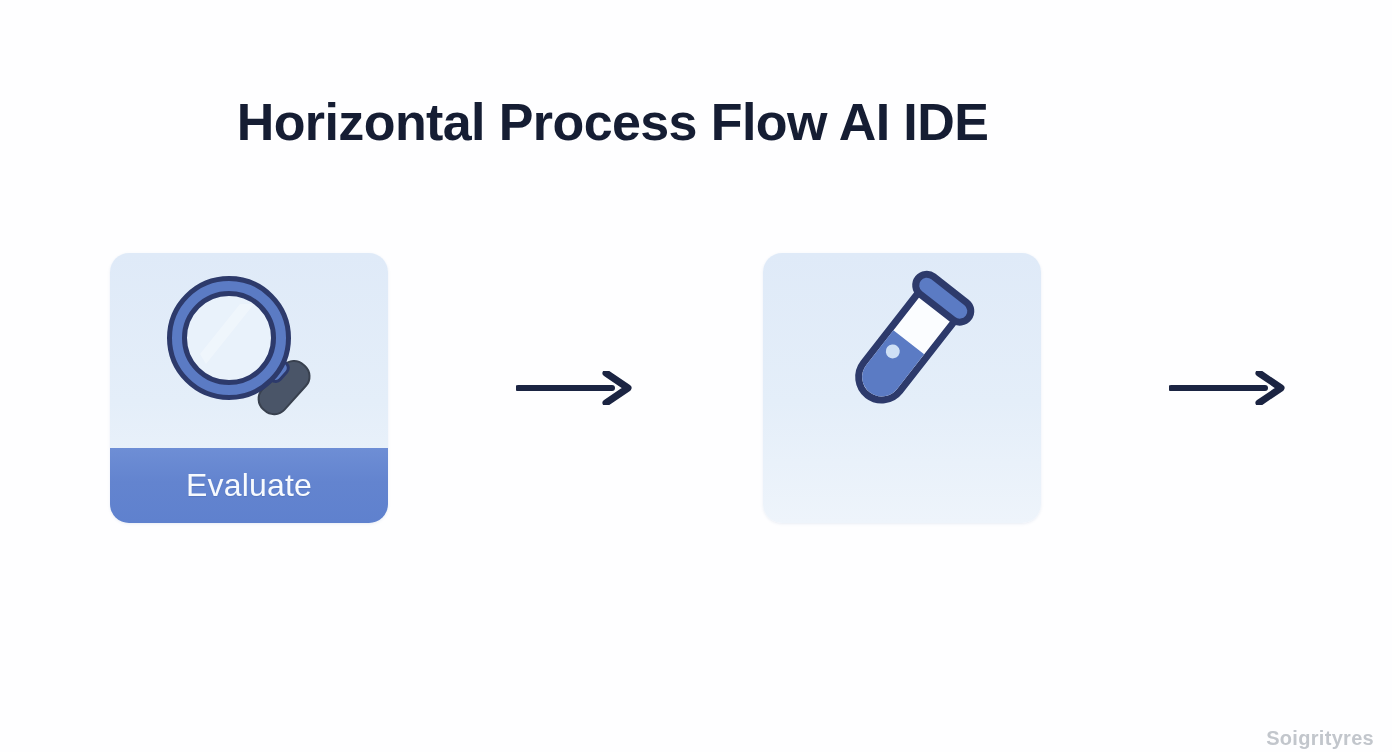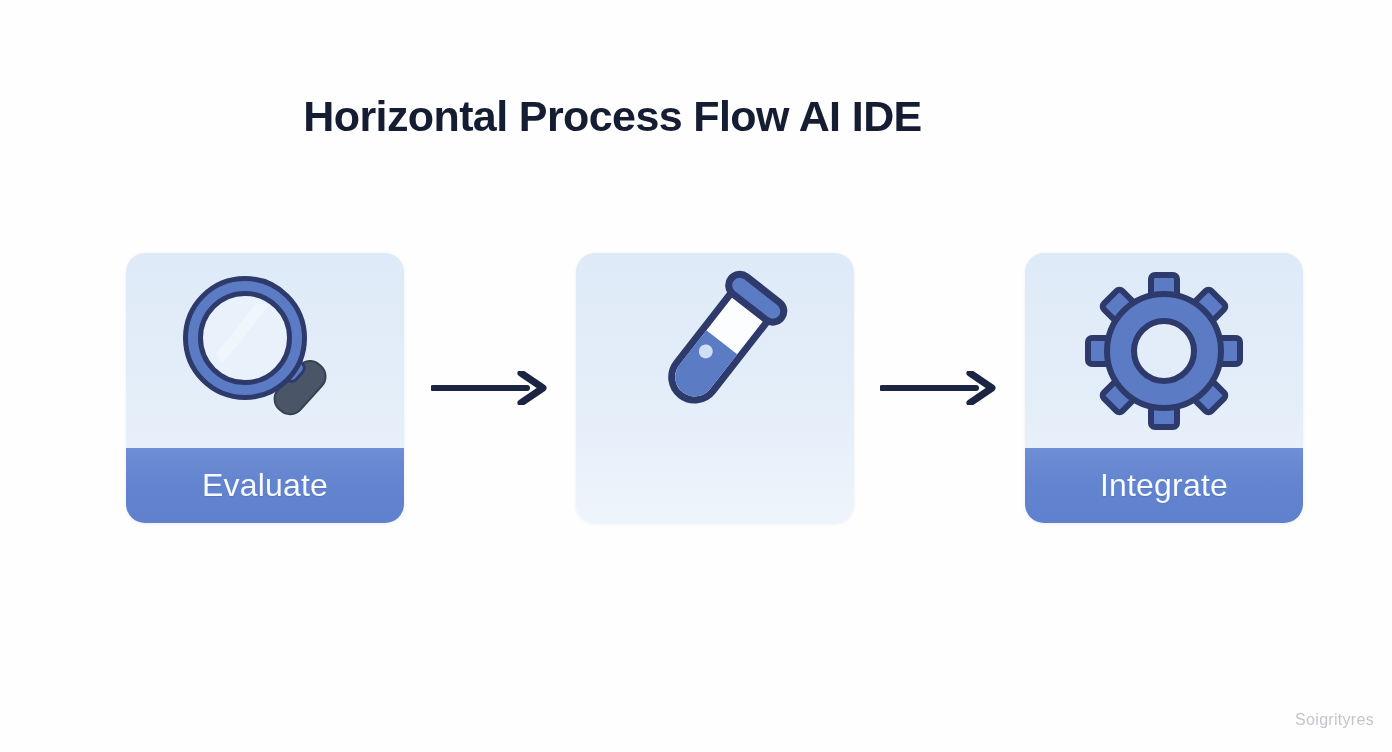--- a/index.html
+++ b/index.html
@@ -17,38 +17,37 @@
     background: #fefeff;
   }
 
   
   #page-title {
     position: absolute;
     left: 0;
     top: 92px;
     width: 1225px;
     text-align: center;
-    font-size: 43px;
+    font-size: 52px;
     font-weight: 700;
     letter-spacing: -0.6px;
     color: #151d33;
     white-space: nowrap;
   }
 
   
   #flow-row {
     position: absolute;
     left: 110px;
     top: 253px;
     width: 1177px;
     height: 270px;
     display: flex;
     align-items: center;
     justify-content: space-between;
-    margin-left: 16px;
   }
 
   .step-card {
     position: relative;
     width: 278px;
     height: 270px;
     border-radius: 19px;
     overflow: hidden;
     background: linear-gradient(180deg, #dfeaf8 0%, #e4eef9 55%, #eef4fb 100%);
     box-shadow: 0 1px 3px rgba(90,120,180,0.13);
@@ -95,25 +94,26 @@
     display: flex;
     align-items: center;
     justify-content: center;
   }
   .flow-arrow svg { display: block; }
 
   
   #watermark {
     position: absolute;
     right: 18px;
-    bottom: 23px;
-    font-size: 16px;
+    bottom: 2px;
+    font-size: 20px;
     color: #c2c6cc;
     letter-spacing: 0.3px;
     white-space: nowrap;
+    font-weight: bold;
   }
 </style>
 </head>
 <body>
 
 <div id="canvas">
 
   <div id="page-title">Horizontal Process Flow AI IDE</div>
 
   <div id="flow-row">
@@ -176,44 +176,18 @@
 
     <div class="flow-arrow">
       <span>
         <svg width="118" height="34" viewBox="0 0 118 34">
           <line x1="2" y1="17" x2="96" y2="17" stroke="#1b2442" stroke-width="6" stroke-linecap="round"></line>
           <polyline points="90,2 112,17 90,32" fill="none" stroke="#1b2442" stroke-width="7" stroke-linecap="round" stroke-linejoin="round"></polyline>
         </svg>
       </span>
     </div>
 
-    <div class="step-card">
-      <div class="card-icon-area">
-        <span>
-          <svg width="170" height="170" viewBox="0 0 170 170">
-            <g transform="translate(85,85)">
-
-              <g fill="#5b7bc4" stroke="#2d3a6b" stroke-width="6" stroke-linejoin="round">
-                <rect x="-13" y="-76" width="26" height="30" rx="4" transform="rotate(0)"></rect>
-                <rect x="-13" y="-76" width="26" height="30" rx="4" transform="rotate(45)"></rect>
-                <rect x="-13" y="-76" width="26" height="30" rx="4" transform="rotate(90)"></rect>
-                <rect x="-13" y="-76" width="26" height="30" rx="4" transform="rotate(135)"></rect>
-                <rect x="-13" y="-76" width="26" height="30" rx="4" transform="rotate(180)"></rect>
-                <rect x="-13" y="-76" width="26" height="30" rx="4" transform="rotate(225)"></rect>
-                <rect x="-13" y="-76" width="26" height="30" rx="4" transform="rotate(270)"></rect>
-                <rect x="-13" y="-76" width="26" height="30" rx="4" transform="rotate(315)"></rect>
-              </g>
-              <circle cx="0" cy="0" r="57" fill="#5b7bc4" stroke="#2d3a6b" stroke-width="6"></circle>
-              <circle cx="0" cy="0" r="30" fill="#e3edf9" stroke="#2d3a6b" stroke-width="6"></circle>
-            </g>
-          </svg>
-        </span>
-      </div>
-      <div class="card-label-band">
-        <span class="card-label-text">Integrate</span>
-      </div>
-    </div>
 
   </div>
 
   <div id="watermark">Soigrityres</div>
 
 </div>
 
 </body></html>

